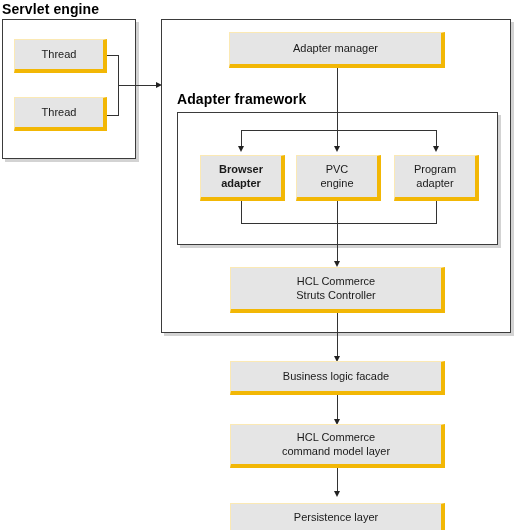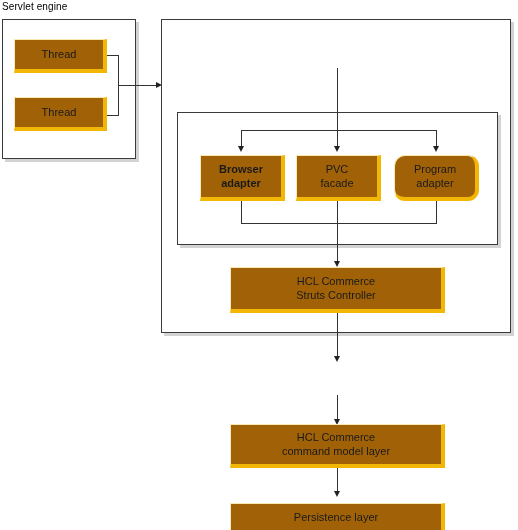--- a/index.html
+++ b/index.html
@@ -14,43 +14,43 @@
     position: relative;
     width: 518px;
     height: 530px;
     background: #ffffff;
     overflow: hidden;
   }
 
   
   .group-title {
     position: absolute;
-    font-size: 10px;
-    font-weight: normal;
+    font-size: 14px;
+    font-weight: bold;
     color: #000000;
     letter-spacing: 0.1px;
     white-space: nowrap;
   }
   .container-box {
     position: absolute;
     border: 1.5px solid #3b3b3b;
     background: #ffffff;
     box-shadow: 3px 3px 0 0 #d3d3d3;
     box-sizing: border-box;
   }
   .container-box.inner {
     border: 1.3px solid #3b3b3b;
     box-shadow: 3px 3px 0 0 #d3d3d3;
   }
 
   
   .node {
     position: absolute;
     box-sizing: border-box;
-    background: #a16207;
+    background: #e5e5e5;
     border-top: 1px solid #fbe9b4;
     border-left: 1px solid #fbe9b4;
     border-right: 4px solid #f2b705;
     border-bottom: 4px solid #f2b705;
     display: flex;
     align-items: center;
     justify-content: center;
     text-align: center;
     color: #1a1a1a;
     font-size: 11px;
@@ -113,23 +113,27 @@
   <div class="ln h" style="left:107px; top:115px; width:12px;"></div>
 
   <div class="ln v" style="left:118px; top:55px; height:61px;"></div>
 
   <div class="ln h" style="left:118px; top:85px; width:42px;"></div>
   <div class="arrow-right" style="left:156px; top:82px;"></div>
 
 
   <div class="container-box" style="left:161px; top:19px; width:350px; height:314px;"></div>
 
+  <div class="node" style="left:229px; top:32px; width:216px; height:36px;">
+    <span class="label">Adapter manager</span>
+  </div>
 
   <div class="ln v" style="left:337px; top:68px; height:62px;"></div>
 
+  <div class="group-title" style="left:177px; top:91px;">Adapter framework</div>
 
   <div class="container-box inner" style="left:177px; top:112px; width:321px; height:133px;"></div>
 
   <div class="ln h" style="left:241px; top:130px; width:196px;"></div>
 
   <div class="ln v" style="left:241px; top:130px; height:17px;"></div>
   <div class="arrow-down" style="left:238px; top:146px;"></div>
 
   <div class="ln v" style="left:337px; top:130px; height:17px;"></div>
   <div class="arrow-down" style="left:334px; top:146px;"></div>
@@ -137,42 +141,45 @@
   <div class="ln v" style="left:436px; top:130px; height:17px;"></div>
   <div class="arrow-down" style="left:433px; top:146px;"></div>
 
   <div class="node" style="left:200px; top:155px; width:85px; height:46px;font-weight:bold;">
     <span class="label">Browser
 adapter</span>
   </div>
 
   <div class="node" style="left:296px; top:155px; width:85px; height:46px;">
     <span class="label">PVC
-facade</span>
+engine</span>
   </div>
 
-  <div class="node" style="left:394px; top:155px; width:85px; height:46px;border-radius:11px;">
+  <div class="node" style="left:394px; top:155px; width:85px; height:46px;">
     <span class="label">Program
 adapter</span>
   </div>
 
   <div class="ln v" style="left:241px; top:201px; height:23px;"></div>
   <div class="ln v" style="left:436px; top:201px; height:23px;"></div>
   <div class="ln h" style="left:241px; top:223px; width:196px;"></div>
   <div class="ln v" style="left:337px; top:201px; height:63px;"></div>
   <div class="arrow-down" style="left:334px; top:261px;"></div>
 
   <div class="node" style="left:230px; top:267px; width:215px; height:46px;">
     <span class="label">HCL Commerce
 Struts Controller</span>
   </div>
 
   <div class="ln v" style="left:337px; top:313px; height:47px;"></div>
   <div class="arrow-down" style="left:334px; top:356px;"></div>
 
+  <div class="node" style="left:230px; top:361px; width:215px; height:34px;">
+    <span class="label">Business logic facade</span>
+  </div>
 
   <div class="ln v" style="left:337px; top:395px; height:28px;"></div>
   <div class="arrow-down" style="left:334px; top:419px;"></div>
 
   <div class="node" style="left:230px; top:424px; width:215px; height:44px;">
     <span class="label">HCL Commerce
 command model layer</span>
   </div>
 
   <div class="ln v" style="left:337px; top:468px; height:27px;"></div>

